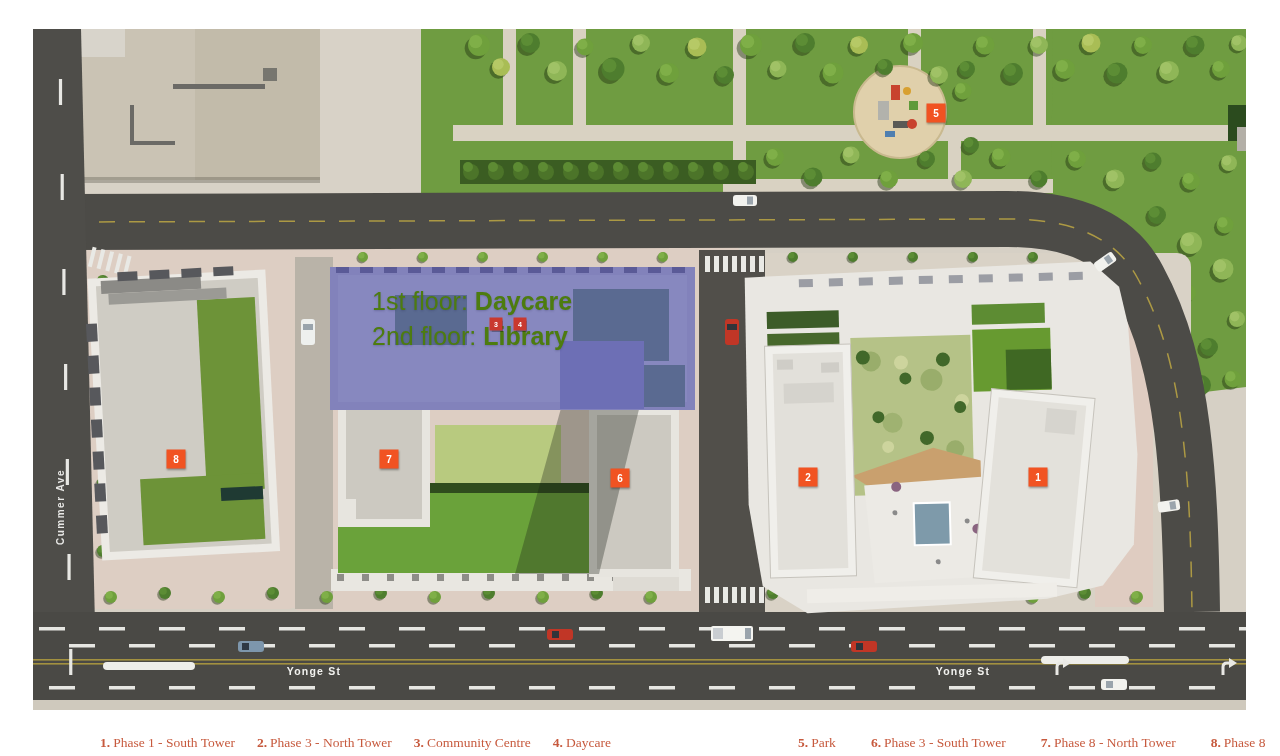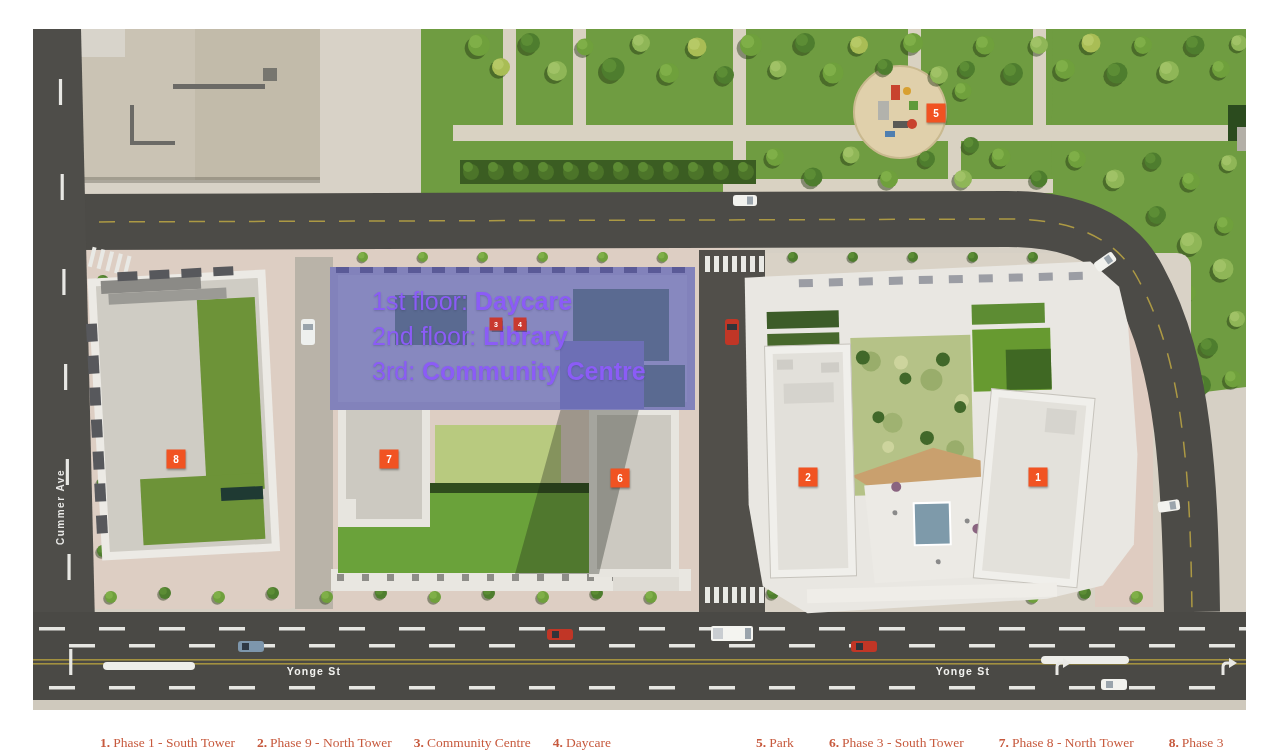--- a/index.html
+++ b/index.html
@@ -3,21 +3,21 @@
 <meta charset="utf-8">
 <style>
   html,body{margin:0;padding:0;background:#ffffff;}
   body{width:1280px;height:756px;position:relative;overflow:hidden;
        font-family:"Liberation Sans",sans-serif;}
   .stage{position:absolute;left:0;top:0;width:1280px;height:756px;}
   .render{position:absolute;left:33px;top:29px;width:1213px;height:681px;}
   svg{display:block;}
 
   
-  .floor-overlay{position:absolute;left:372px;top:284px;color:#8b5cf6;
+  .floor-overlay{position:absolute;left:372px;top:284px;color:#4d7c0f;
     font-size:25px;line-height:35px;white-space:nowrap;
     text-shadow:0 1px 2px rgba(40,40,80,.25);}
   .floor-overlay .bold{font-weight:700;}
 
   
   .marker{position:absolute;width:19px;height:19px;background:#f15322;
     color:#fff;font-weight:700;font-size:10px;display:flex;align-items:center;
     justify-content:center;transform:translate(-50%,-50%);
     box-shadow:0 1px 2px rgba(0,0,0,.35);}
   .marker.small{width:13px;height:13px;background:#c9392f;font-size:7px;
@@ -736,39 +736,38 @@
 
       <text transform="translate(31 516) rotate(-90)" font-size="10" font-weight="700" letter-spacing="1.5" fill="#e8e8e6">Cummer Ave</text>
       <text x="281" y="646" text-anchor="middle" font-size="10.5" font-weight="700" letter-spacing="1.2" fill="#f2f2ef">Yonge St</text>
       <text x="930" y="646" text-anchor="middle" font-size="10.5" font-weight="700" letter-spacing="1.2" fill="#f2f2ef">Yonge St</text>
     </svg>
   </div>
 
   <div class="floor-overlay">
     <div><span>1st floor: </span><span class="bold">Daycare</span></div>
     <div><span>2nd floor: </span><span class="bold">Library</span></div>
-    <div><span>3rd: </span><span class="bold">Community Centre</span></div>
   </div>
 
   <div class="marker" style="left:1038px;top:477px;">1</div>
   <div class="marker" style="left:808px;top:477px;">2</div>
   <div class="marker small" style="left:496px;top:324px;">3</div>
   <div class="marker small" style="left:520px;top:324px;">4</div>
   <div class="marker" style="left:936px;top:113px;">5</div>
   <div class="marker" style="left:620px;top:478px;">6</div>
   <div class="marker" style="left:389px;top:459px;">7</div>
   <div class="marker" style="left:176px;top:459px;">8</div>
 
   <div class="legend">
     <div class="legend-group" style="left:100px;">
       <span class="legend-item"><b>1.</b><span>Phase 1 - South Tower</span></span>
-      <span class="legend-item"><b>2.</b><span>Phase 9 - North Tower</span></span>
+      <span class="legend-item"><b>2.</b><span>Phase 3 - North Tower</span></span>
       <span class="legend-item"><b>3.</b><span>Community Centre</span></span>
       <span class="legend-item"><b>4.</b><span>Daycare</span></span>
     </div>
-    <div class="legend-group right" style="left:756px;gap:35px;">
+    <div class="legend-group right" style="left:798px;gap:35px;">
       <span class="legend-item"><b>5.</b><span>Park</span></span>
       <span class="legend-item"><b>6.</b><span>Phase 3 - South Tower</span></span>
       <span class="legend-item"><b>7.</b><span>Phase 8 - North Tower</span></span>
-      <span class="legend-item"><b>8.</b><span>Phase 3</span></span>
+      <span class="legend-item"><b>8.</b><span>Phase 8</span></span>
     </div>
   </div>
 </div>
 
 </body></html>

